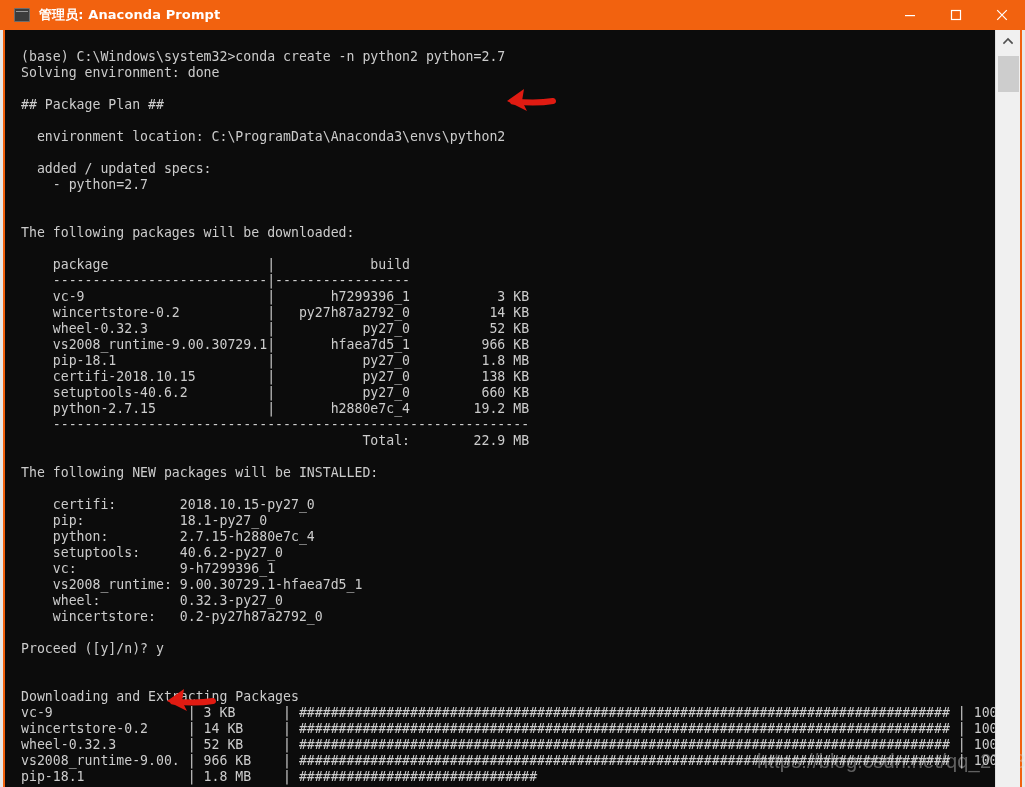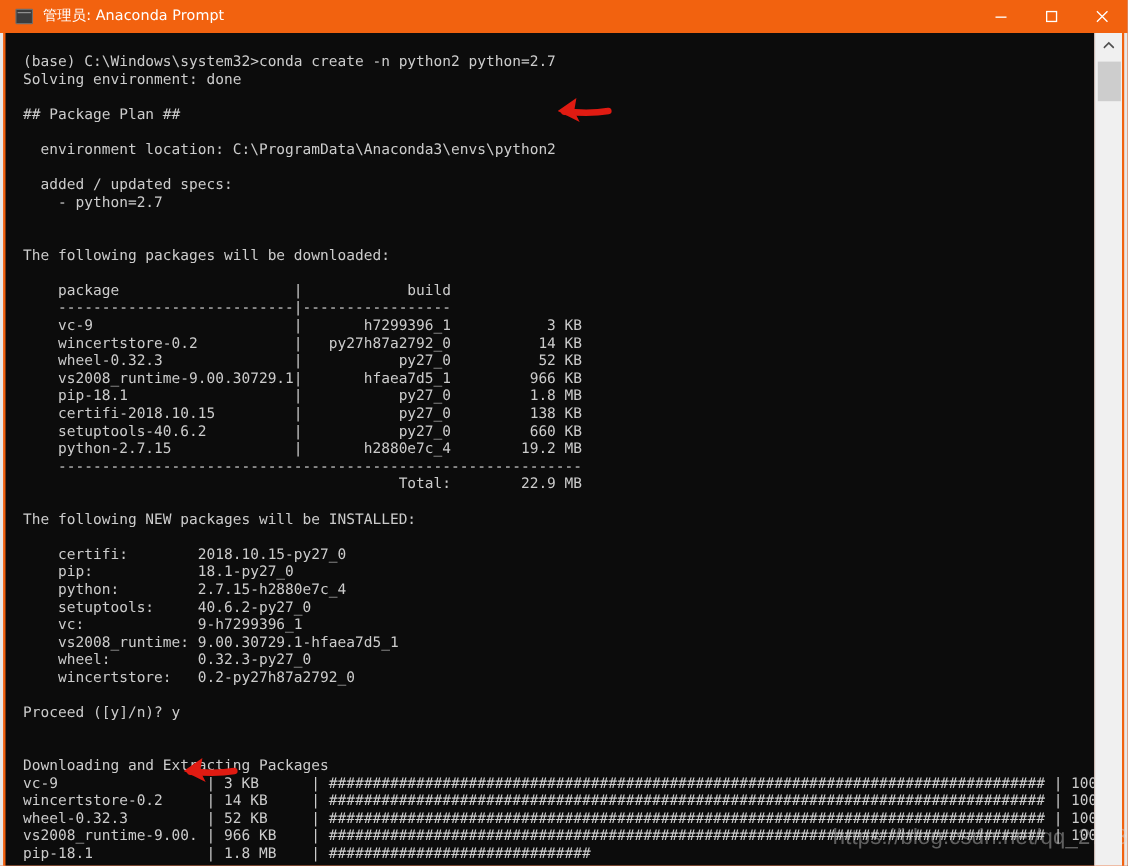--- a/index.html
+++ b/index.html
@@ -53,20 +53,21 @@
     width: 12px; height: 1px;
     background: #9a9a9a;
   }
   .title-text {
     color: #ffffff;
     font-size: 13px;
     font-family: "DejaVu Sans", "Liberation Sans", sans-serif;
     letter-spacing: 0.1px;
     white-space: nowrap;
     line-height: 30px;
+    font-weight: bold;
   }
   .win-controls {
     margin-left: auto;
     display: flex;
     height: 30px;
   }
   .win-btn {
     width: 46px;
     height: 30px;
     display: flex;

